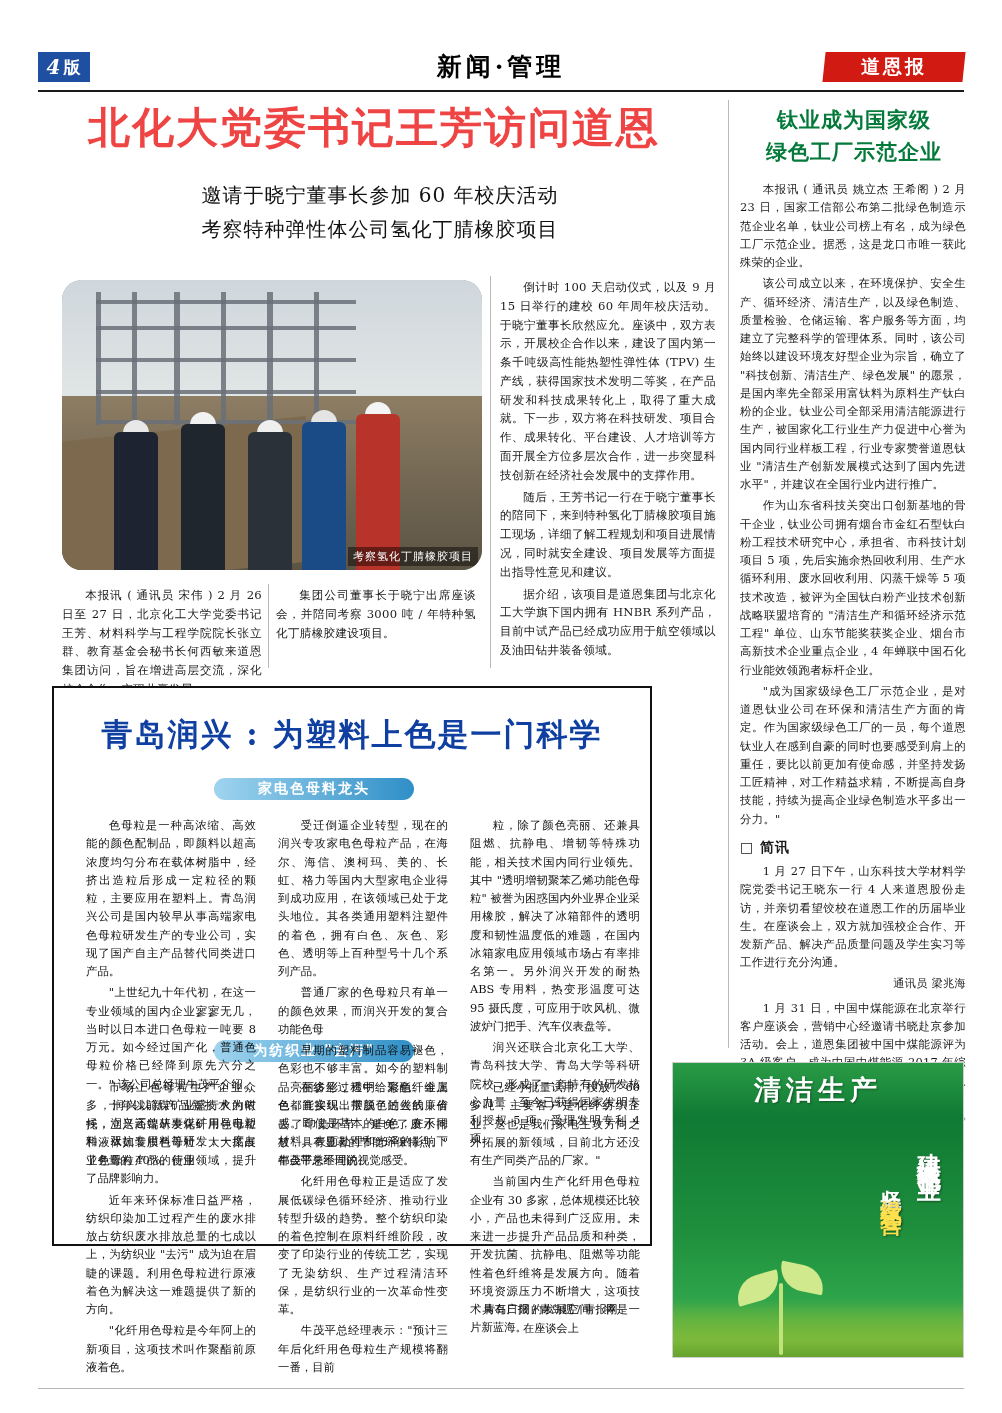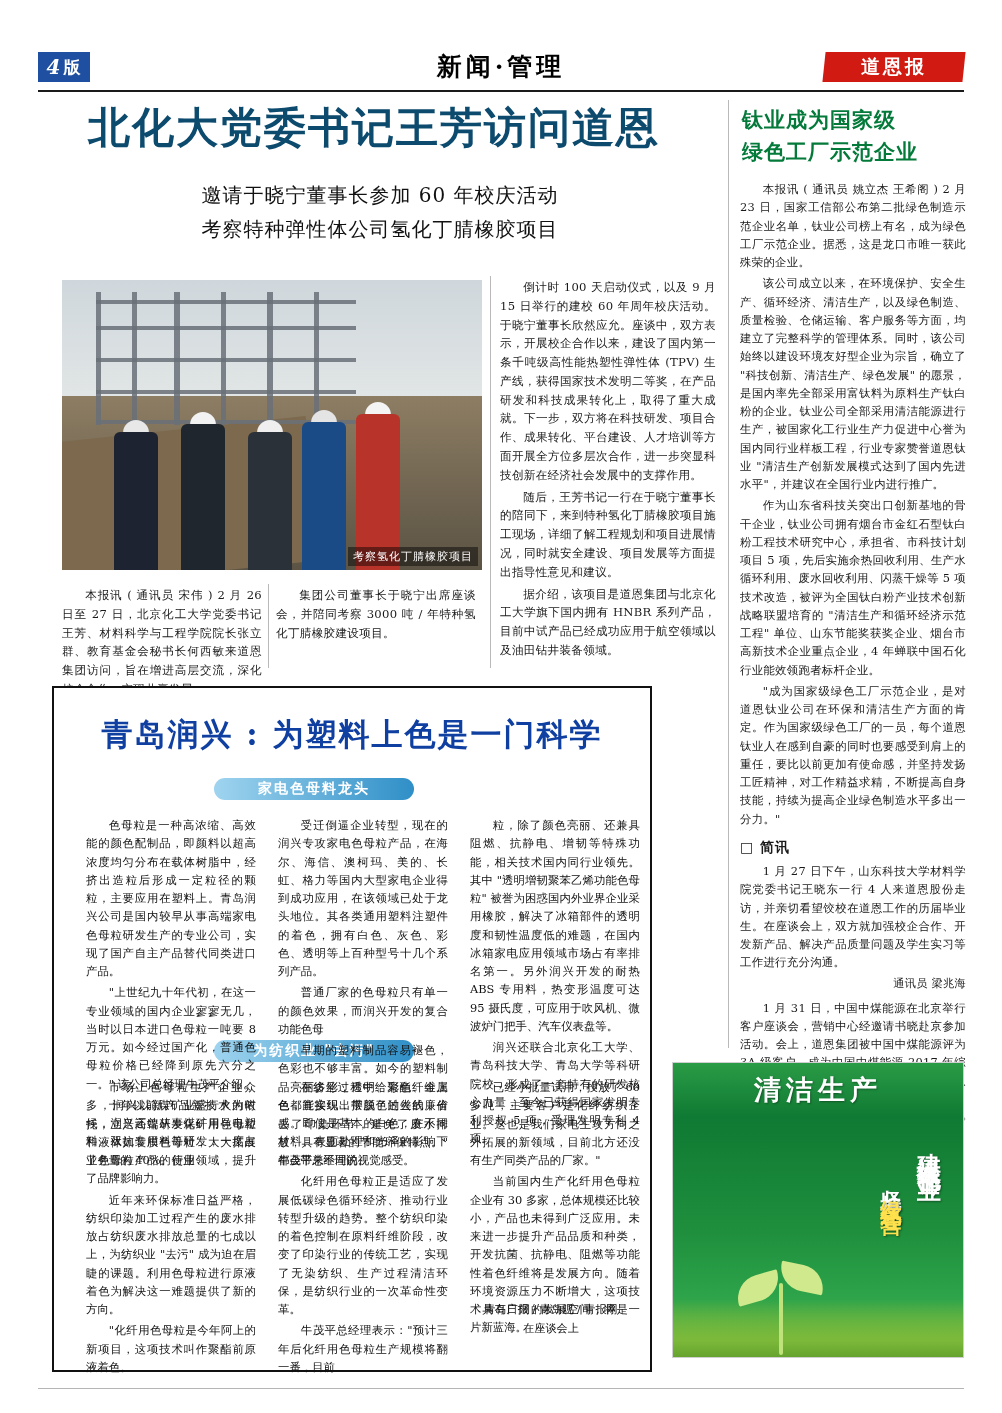--- a/index.html
+++ b/index.html
@@ -54,38 +54,39 @@
     font-family:"DejaVu Serif", serif;
     transform:skewX(-6deg);
   }
   .masthead-brand span { transform:skewX(6deg); }
 
   
   .lead-headline {
     position:absolute; left:44px; top:104px; width:660px;
     font-family:"DejaVu Serif", serif;
     font-size:42px; font-weight:bold;
-    color:#0c4a6e;
+    color:#ef4444;
     letter-spacing:2px;
     line-height:1.15;
     text-align:center;
   }
   .lead-subheads {
     position:absolute; left:100px; top:178px; width:560px;
     text-align:center;
     font-family:"DejaVu Serif", serif;
     font-size:20px; color:#111; line-height:1.7;
     letter-spacing:1px;
   }
 
   
   .photo-wrap {
     position:absolute; left:62px; top:280px; width:420px; height:290px;
     overflow:hidden;
     background:#9aa3a8;
+    border-radius:20px;
   }
   .photo-sky {
     position:absolute; left:0; top:0; width:100%; height:42%;
     background:linear-gradient(#cfd7dc,#e2e6e6);
   }
   .photo-ground {
     position:absolute; left:0; top:40%; width:100%; height:60%;
     background:linear-gradient(#8d7d63,#6e6350 60%,#5b5344);
   }
   .photo-dirt {
@@ -127,33 +128,33 @@
   #top-col3 { position:absolute; left:500px; top:278px; width:216px; }
 
   
   .vrule { position:absolute; width:1px; background:#b9b9b9; }
 
   
   .side-head {
     position:absolute; left:742px; top:104px; width:224px;
     font-family:"DejaVu Serif", serif;
     font-size:21px; font-weight:bold; color:#047a3a;
-    line-height:1.5; text-align:left; letter-spacing:1px;
+    line-height:1.5; text-align:center; letter-spacing:1px;
   }
   #side-col { position:absolute; left:740px; top:180px; width:226px; }
   .side-col-text { font-size:11.4px; line-height:1.6; }
   .brief-tag {
     font-family:"DejaVu Serif", serif;
     font-size:14px; font-weight:bold; margin:8px 0 4px 0; letter-spacing:1px;
   }
   .brief-sign { text-align:right; font-size:11.2px; margin:2px 0 6px 0; }
 
   
   .feature-box {
-    position:absolute; left:52px; top:686px; width:600px; height:686px;
+    position:absolute; left:52px; top:686px; width:600px; height:560px;
     border:2px solid #111;
     background:#fff;
   }
   .feature-title {
     position:absolute; left:0; top:26px; width:100%;
     text-align:center;
     font-family:"DejaVu Serif", serif;
     font-size:31px; font-weight:bold; color:#0f3fa0;
     letter-spacing:2px;
   }

